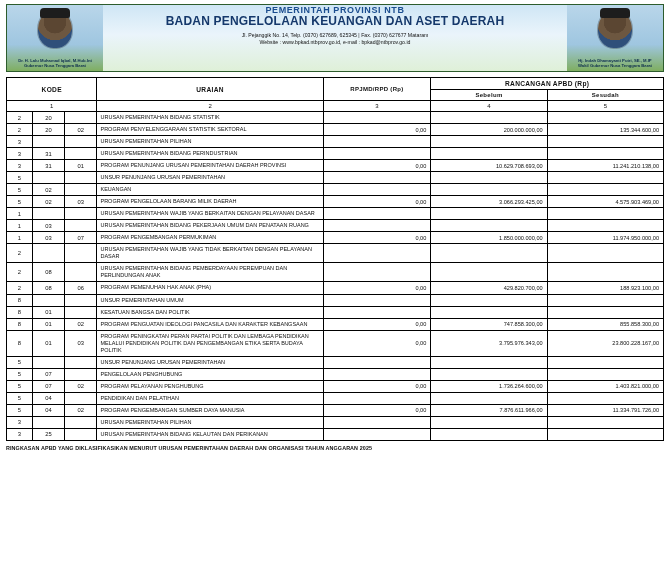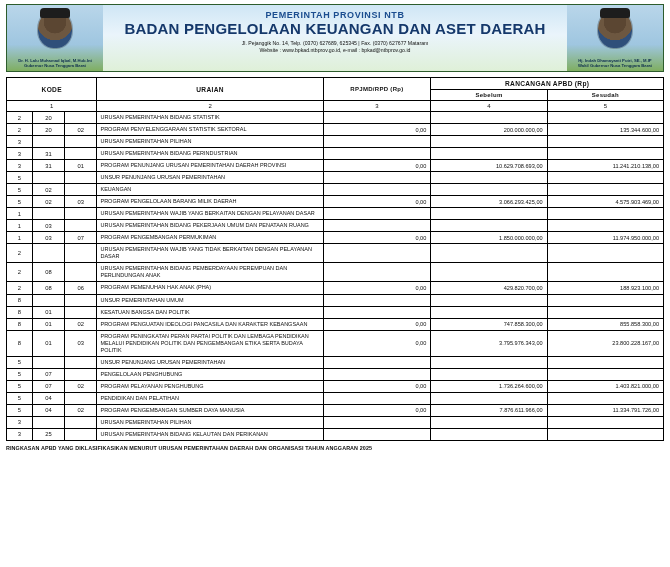--- a/index.html
+++ b/index.html
@@ -23,23 +23,23 @@
     box-shadow:0 0 0 1px rgba(0,0,0,.25);
   }
   .banner .photo .cap{
     position:absolute;top:3px;left:50%;transform:translateX(-50%);
     width:30px;height:10px;background:#1d1d1d;border-radius:4px 4px 2px 2px;
   }
   .banner .photo .nm{
     font-size:4.2px;line-height:1.25;text-align:center;color:#10304f;font-weight:bold;
     margin-top:auto;padding:0 2px 3px;
   }
-  .banner .center{flex:1;text-align:center;padding-top:5px;}
+  .banner .center{flex:1;text-align:center;}
   .banner .center .l1{font-size:9px;font-weight:bold;color:#1b4d8f;letter-spacing:.6px;}
-  .banner .center .l2{font-size:15px;font-weight:bold;color:#15386b;letter-spacing:.2px;line-height:1.15;}
+  .banner .center .l2{font-size:12px;font-weight:bold;color:#15386b;letter-spacing:.2px;line-height:1.15;}
   .banner .center .l3{font-size:5.2px;color:#111;margin-top:3px;line-height:1.35;}
   .banner .center .l4{font-size:5.2px;color:#111;line-height:1.35;}
 
   
   table{border-collapse:collapse;width:100%;margin-top:5px;table-layout:fixed;}
   td,th{border:1px solid #000;font-size:5.6px;padding:2px 3px;vertical-align:middle;}
   thead th{text-align:center;font-weight:bold;font-size:6.6px;letter-spacing:.3px;}
   thead th.small{font-size:6px;}
   .numhdr{font-weight:normal;font-size:6px;text-align:center;}
   col.c1{width:24px;}

